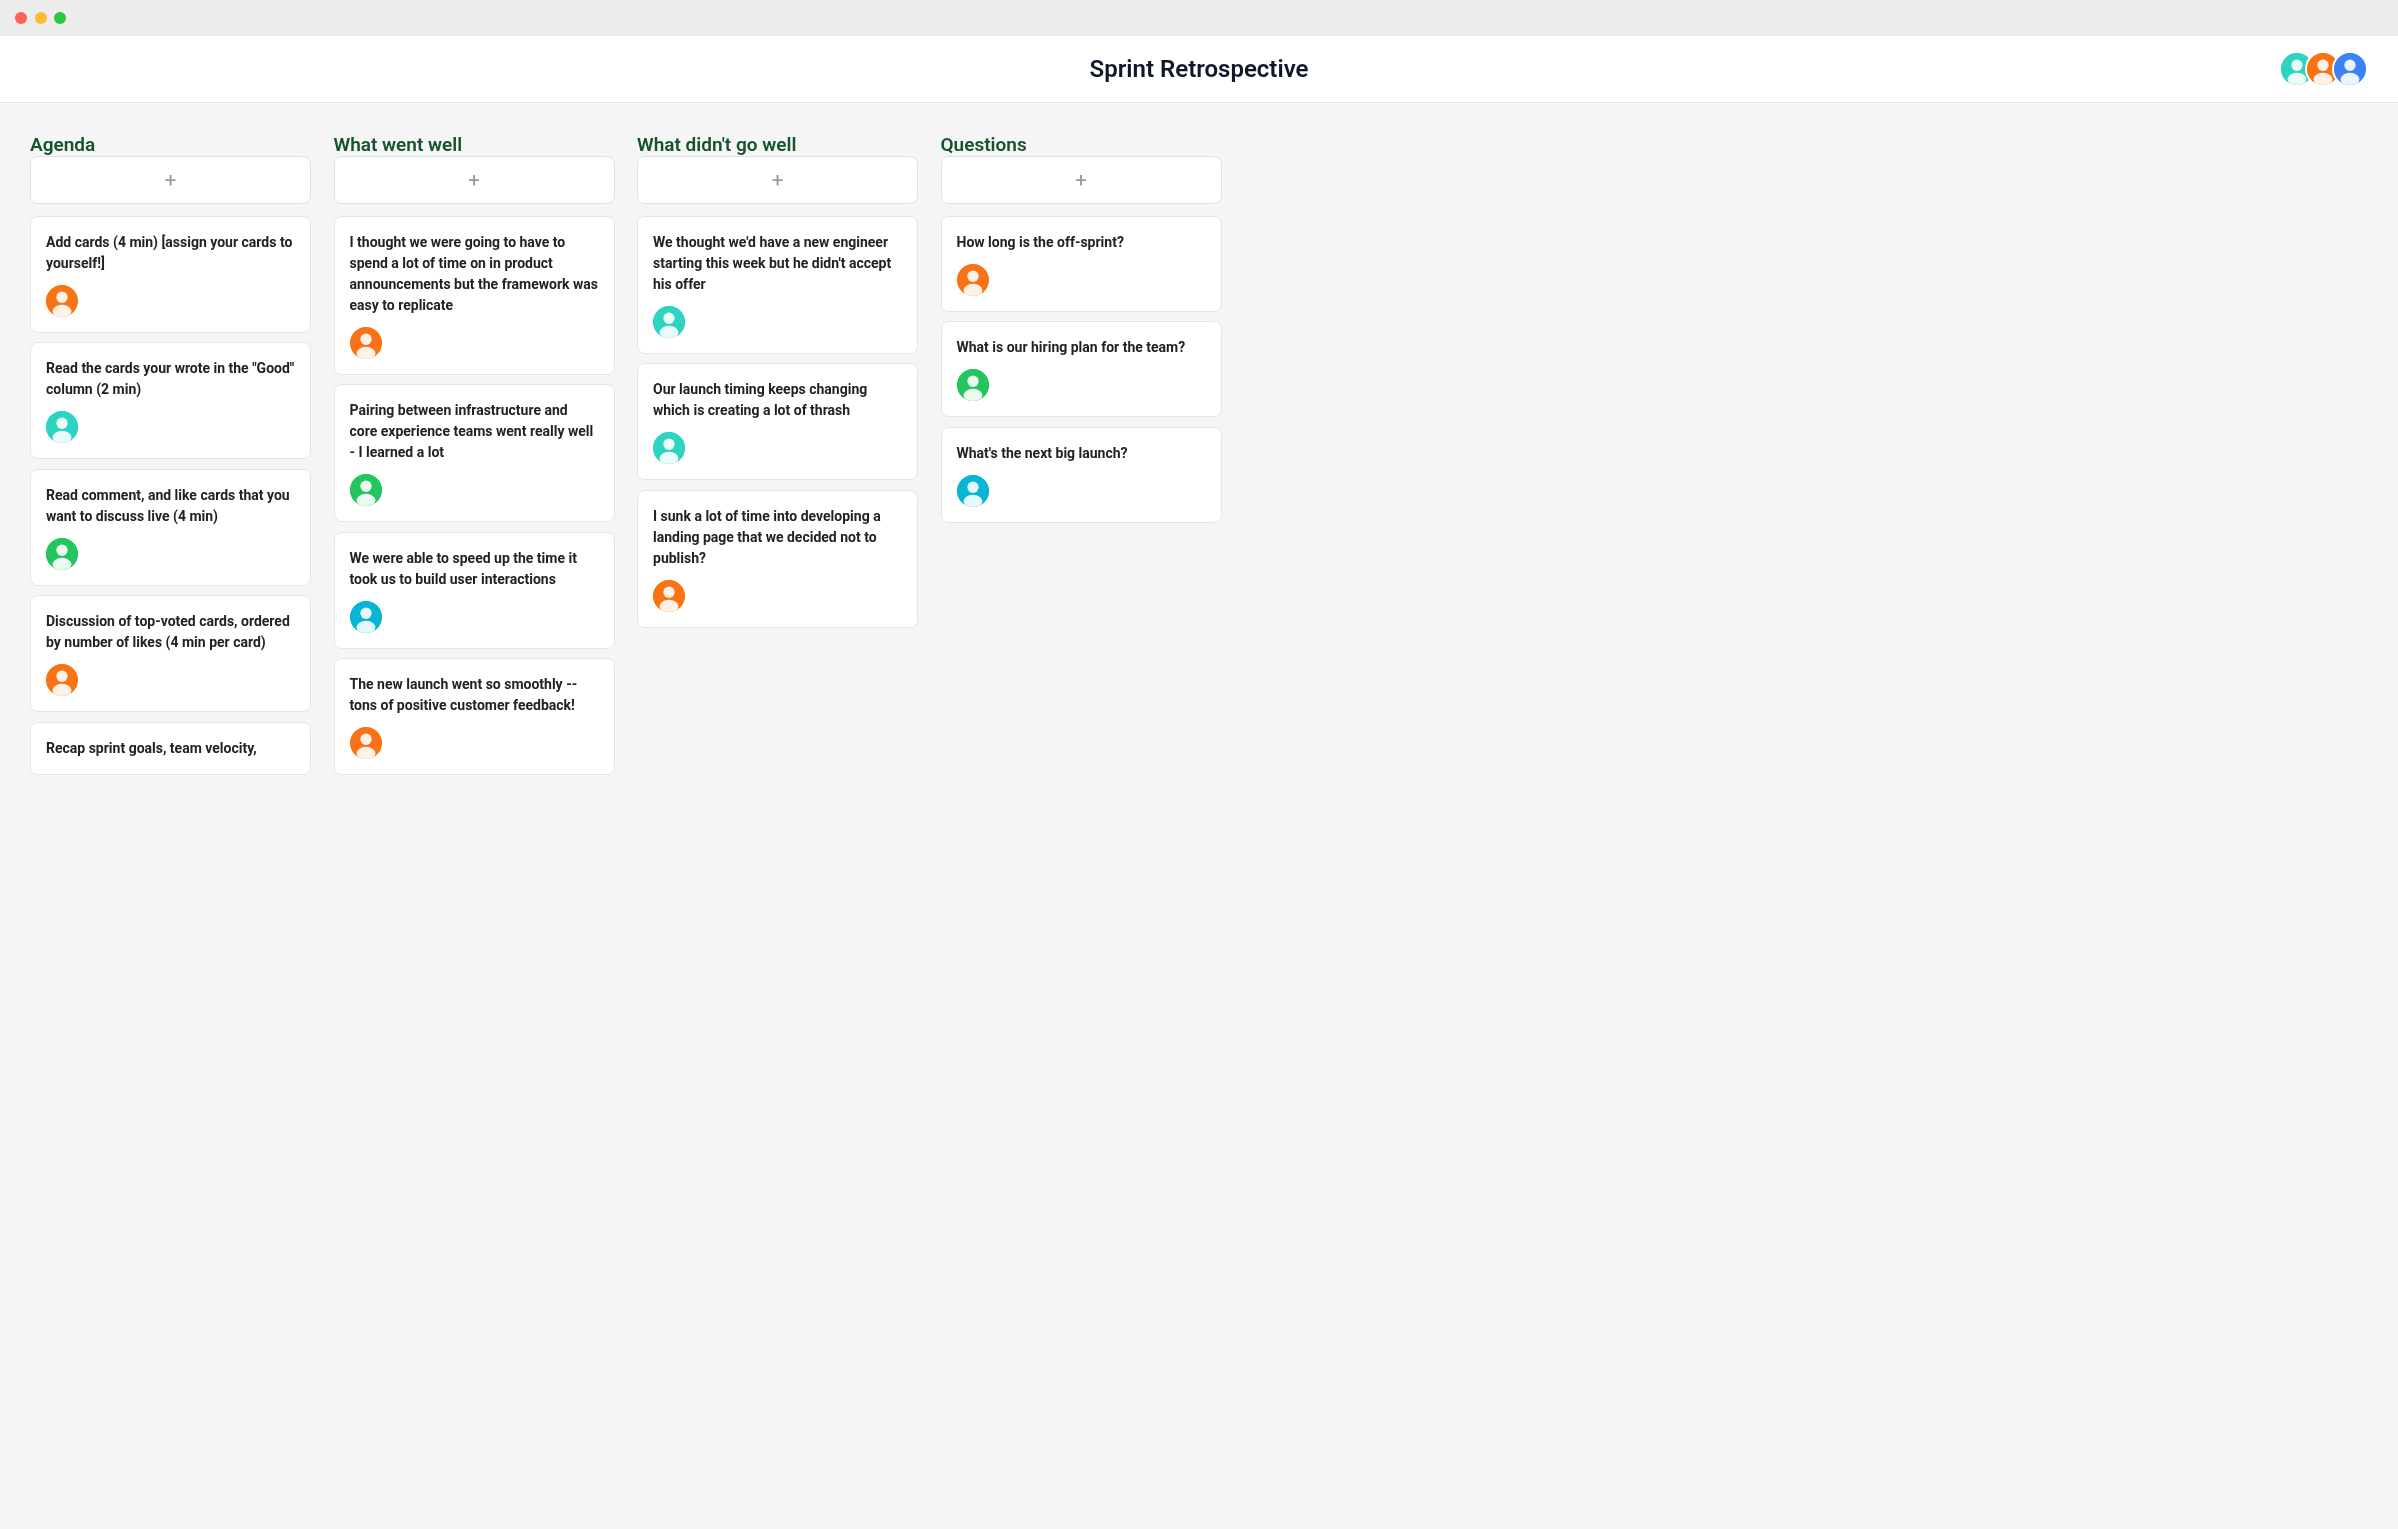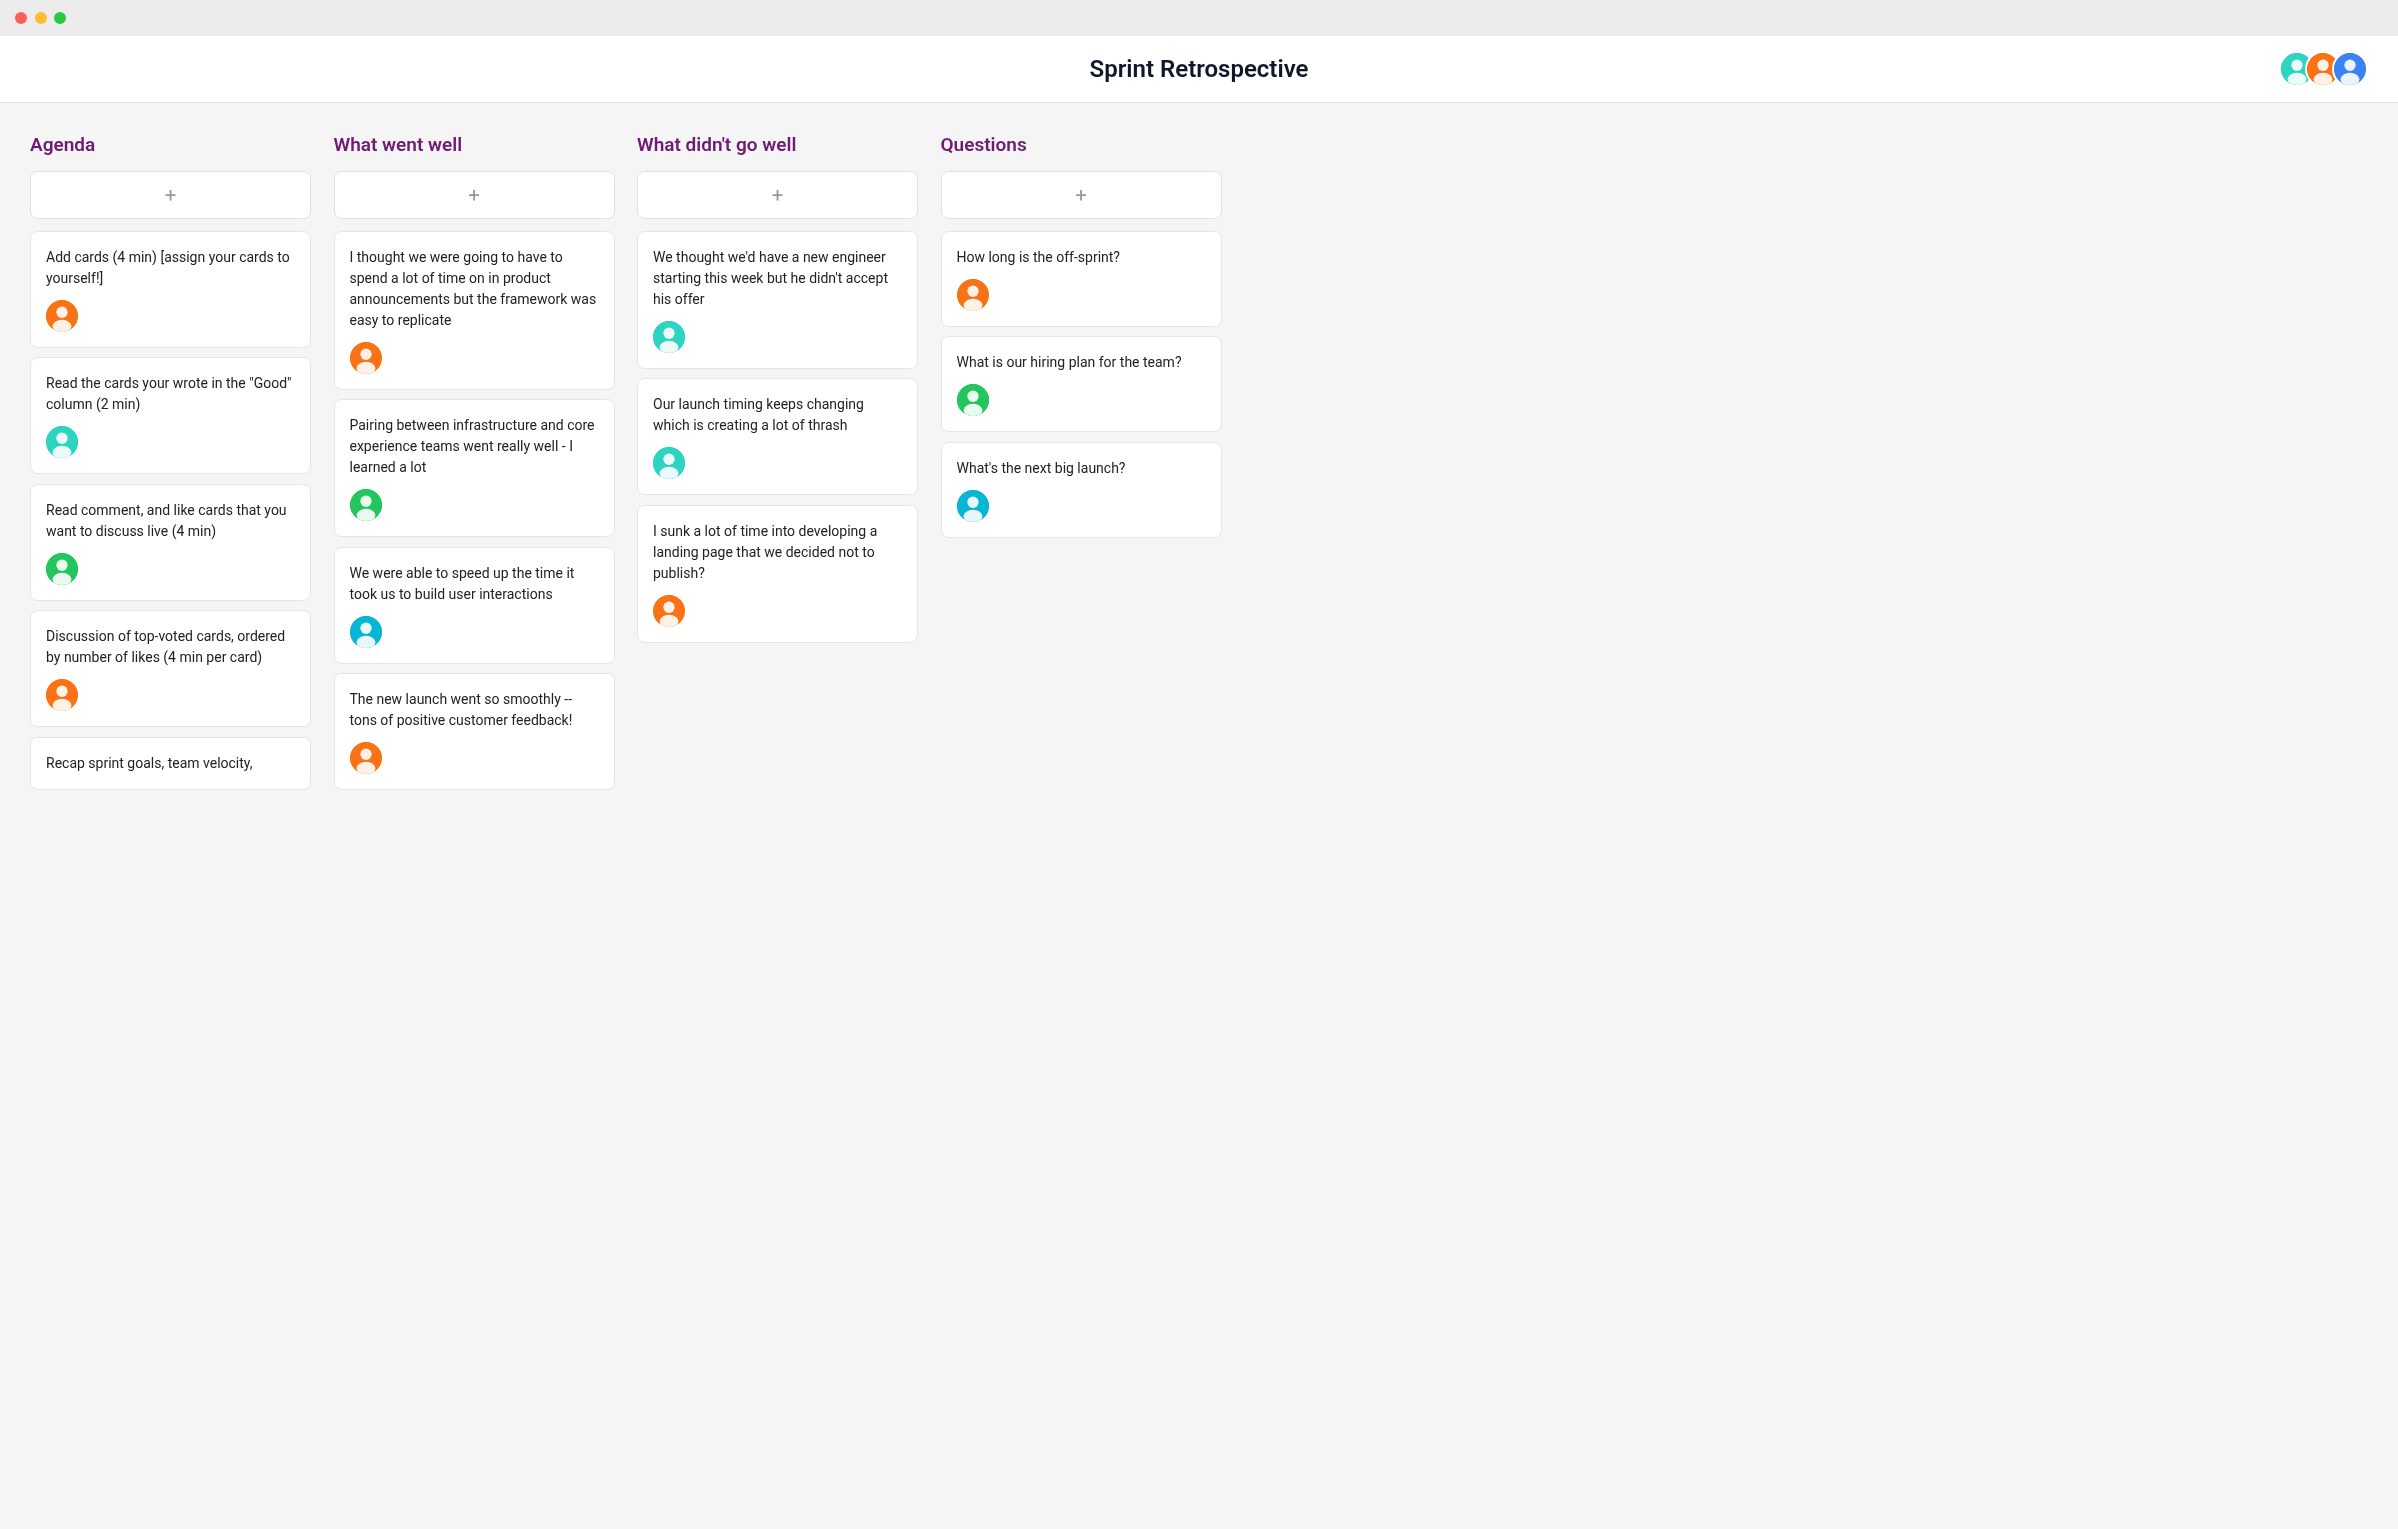--- a/index.html
+++ b/index.html
@@ -92,22 +92,21 @@
     }
     .column {
       flex: 0 0 281px;
       display: flex;
       flex-direction: column;
       gap: 0;
     }
     .column-header {
       font-size: 19px;
       font-weight: 600;
-      color: #701a75;
-      margin-bottom: 15px;
+      color: #14532d;
     }
     .add-card-btn {
       background: #fff;
       border: 0.9px solid #e0e0e0;
       border-radius: 7.5px;
       padding: 11.2px;
       display: flex;
       align-items: center;
       justify-content: center;
       cursor: pointer;
@@ -124,20 +123,21 @@
       padding: 15px;
       margin-bottom: 9.4px;
       display: flex;
       flex-direction: column;
       gap: 11.2px;
     }
     .card-text {
       font-size: 14px;
       color: #222;
       line-height: 1.5;
+      font-weight: bold;
     }
   </style>
 </head>
 <body>
 
 <div class="titlebar">
   <span class="traffic-light tl-red"></span>
   <span class="traffic-light tl-yellow"></span>
   <span class="traffic-light tl-green"></span>
 </div>

